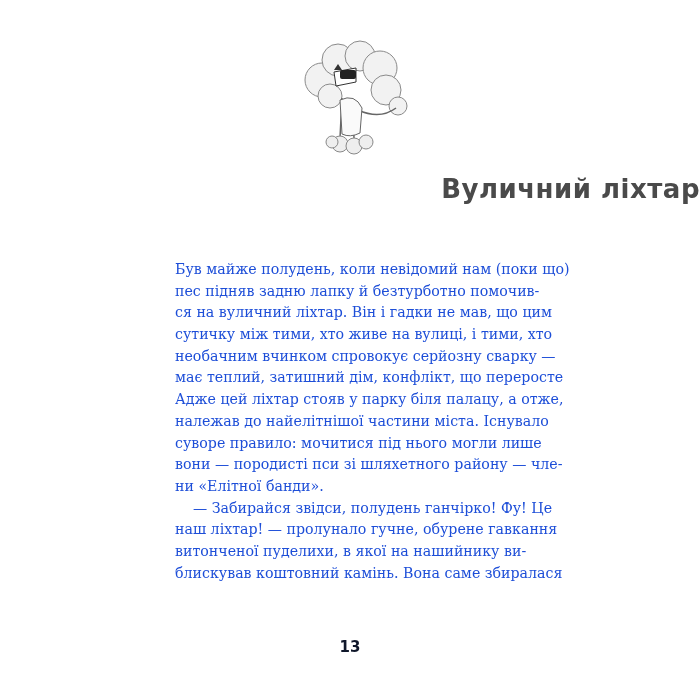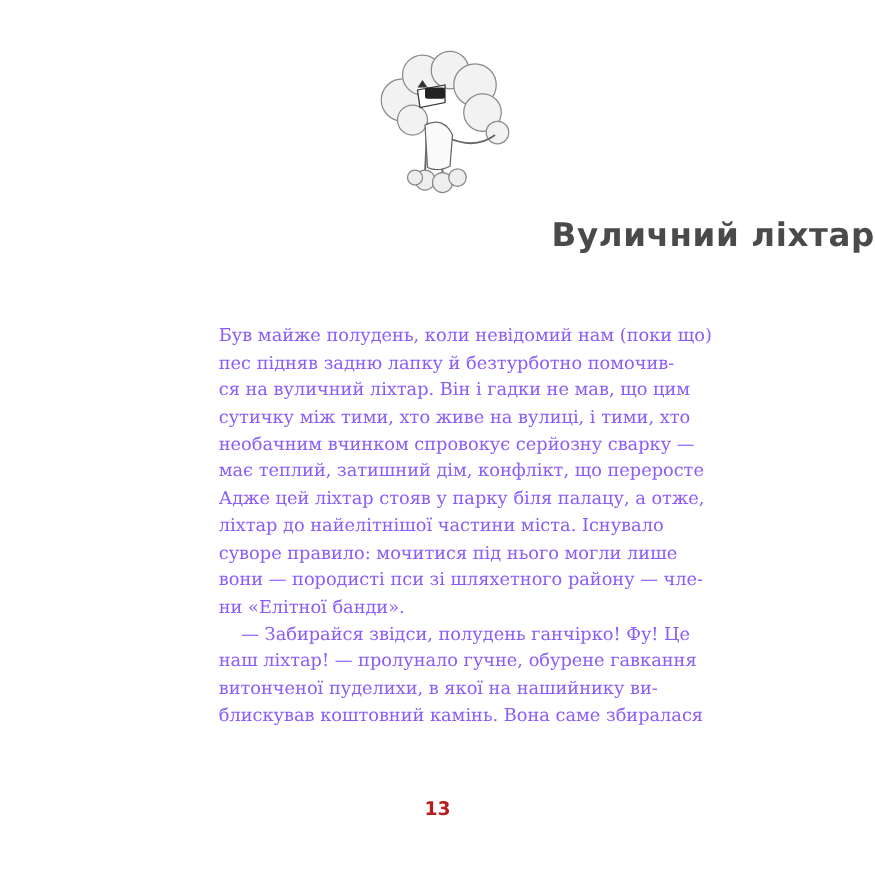--- a/index.html
+++ b/index.html
@@ -7,28 +7,28 @@
     .page { position: absolute; left: 0; top: 0; width: 700px; height: 700px; background: #fff; }
     .illustration { position: absolute; left: 300px; top: 38px; width: 110px; height: 128px; }
     .chapter-title {
       position: absolute; left: 0; width: 700px; top: 174px; text-align: right;
       font-family: "DejaVu Sans", sans-serif; font-weight: bold; font-size: 26px;
       color: #4a4a4a; letter-spacing: 0.5px;
     }
     .body-text {
       position: absolute; left: 175px; top: 259px; width: 351px;
       font-family: "DejaVu Serif", serif; font-size: 14.2px; line-height: 21.7px;
-      color: #8b5cf6; margin: 0;
+      color: #1d4ed8; margin: 0;
     }
     .line { display: block; white-space: nowrap; text-align: justify; text-align-last: justify; height: 21.7px; overflow: visible; }
     .line.last { text-align-last: left; }
     .line.indent { padding-left: 18px; }
     .page-number {
       position: absolute; left: 0; width: 700px; top: 638px; text-align: center;
-      font-family: "DejaVu Sans", sans-serif; font-weight: bold; font-size: 15px; color: #b91c1c;
+      font-family: "DejaVu Sans", sans-serif; font-weight: bold; font-size: 15px; color: #0f172a;
     }
   </style>
 </head>
 <body>
 
 <div class="page">
 
   <div class="illustration">
     <svg width="110" height="128" viewBox="0 0 110 128">
       <g fill="#f2f2f2" stroke="#8a8a8a" stroke-width="1">
@@ -57,21 +57,21 @@
   <div class="chapter-title">Вуличний ліхтар</div>
 
   <div class="body-text">
     <span class="line">Був майже полудень, коли невідомий нам (поки що)</span>
     <span class="line">пес підняв задню лапку й безтурботно помочив-</span>
     <span class="line">ся на вуличний ліхтар. Він і гадки не мав, що цим</span>
     <span class="line">сутичку між тими, хто живе на вулиці, і тими, хто</span>
     <span class="line">необачним вчинком спровокує серйозну сварку —</span>
     <span class="line">має теплий, затишний дім, конфлікт, що переросте</span>
     <span class="line">Адже цей ліхтар стояв у парку біля палацу, а отже,</span>
-    <span class="line">ліхтар до найелітнішої частини міста. Існувало</span>
+    <span class="line">належав до найелітнішої частини міста. Існувало</span>
     <span class="line">суворе правило: мочитися під нього могли лише</span>
     <span class="line">вони — породисті пси зі шляхетного району — чле-</span>
     <span class="line last">ни «Елітної банди».</span>
     <span class="line indent">— Забирайся звідси, полудень ганчірко! Фу! Це</span>
     <span class="line">наш ліхтар! — пролунало гучне, обурене гавкання</span>
     <span class="line">витонченої пуделихи, в якої на нашийнику ви-</span>
     <span class="line">блискував коштовний камінь. Вона саме збиралася</span>
   </div>
 
   <div class="page-number">13</div>

